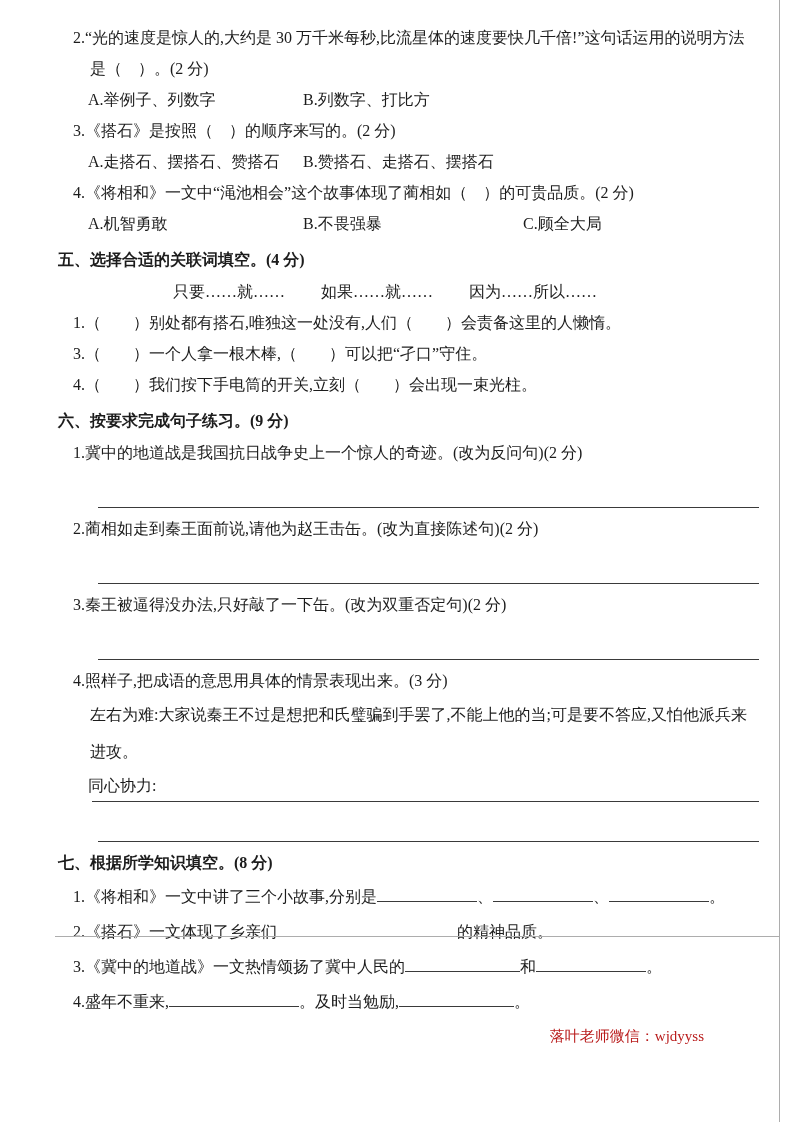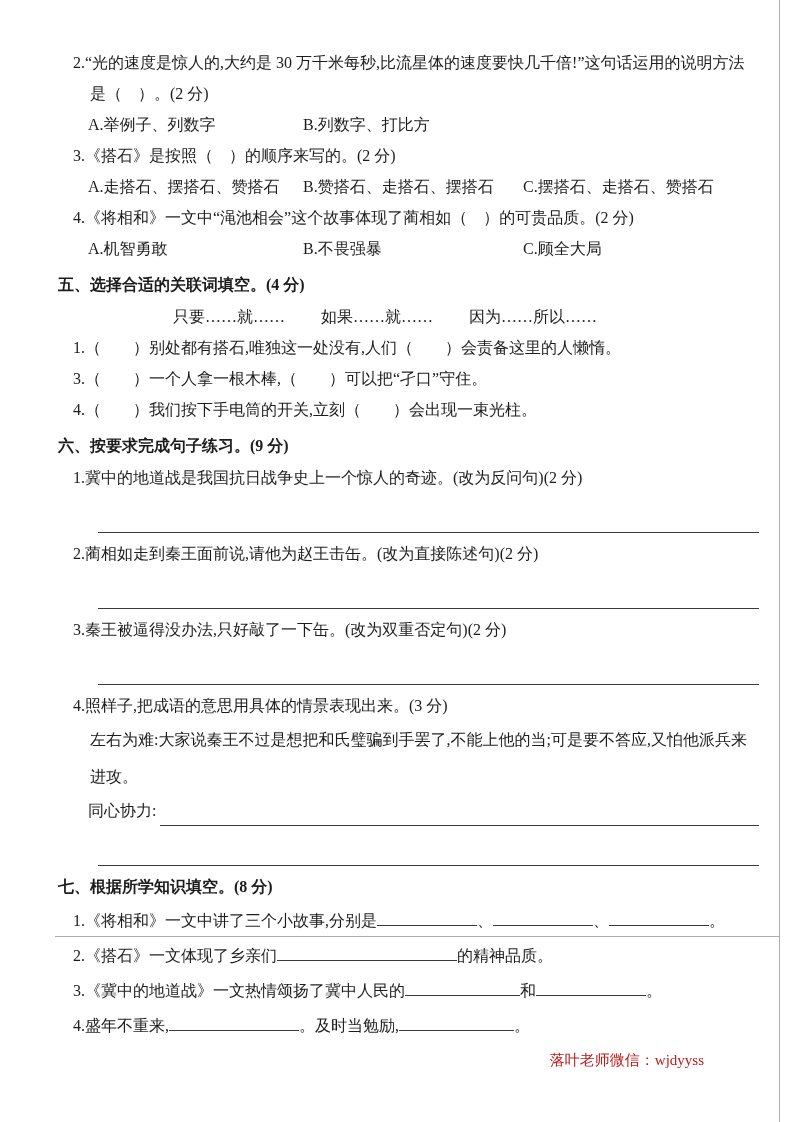--- a/index.html
+++ b/index.html
@@ -4,39 +4,39 @@
 <style>
   * { box-sizing: border-box; }
   html, body { margin: 0; padding: 0; }
   body {
     width: 793px; height: 1122px;
     background: #ffffff;
     color: #1c1c1c;
     font-family: "Liberation Serif", "DejaVu Serif", serif;
     overflow: hidden;
   }
-  .page { position: relative; width: 793px; height: 954px; padding: 47px 34px 0 58px; }
+  .page { position: relative; width: 793px; height: 954px; padding: 22px 34px 0 58px; }
   p, h3 { margin: 0; }
 
   .q { font-size: 16px; line-height: 31px; margin-left: 15px; }
   .hang { padding-left: 17px; text-indent: -17px; }
 
   .opts {
     display: grid; grid-template-columns: 215px 220px 1fr;
     margin-left: 30px; font-size: 16px; line-height: 31px;
   }
 
   .sec-heading { font-size: 16px; font-weight: bold; line-height: 32px; margin-top: 5px; }
 
   .connectives { display: flex; gap: 36px; margin-left: 115px; font-size: 16px; line-height: 31px; }
 
   .answer-line { height: 40px; border-bottom: 1px solid #3a3a3a; margin-left: 40px; margin-bottom: 5px; }
 
   .example { margin-left: 32px; font-size: 16px; line-height: 37px; }
-  .prompt-row { display: flex; margin-left: 30px; font-size: 16px; line-height: 31px; }
+  .prompt-row { display: flex; margin-left: 30px; font-size: 16px; line-height: 31px; flex-direction: column; }
   .fill-line { flex: 1; border-bottom: 1px solid #3a3a3a; margin-left: 4px; }
 
   .s7 { line-height: 35px; }
   .blank { display: inline-block; border-bottom: 1px solid #3a3a3a; height: 16px; }
   .w100 { width: 100px; } .w180 { width: 180px; } .w115 { width: 115px; }
   .w110 { width: 110px; } .w130 { width: 130px; }
 
   .watermark { text-align: right; margin-right: 55px; margin-top: 8px; font-size: 15px; color: #e2558c; }
 
   .border-right { position: absolute; top: 0; right: 13px; width: 1px; height: 1122px; background: #adadad; }
@@ -51,21 +51,20 @@
     <p class="q hang">2.“光的速度是惊人的,大约是 30 万千米每秒,比流星体的速度要快几千倍!”这句话运用的说明方法是（　）。(2 分)</p>
     <div class="opts">
       <span>A.举例子、列数字</span>
       <span>B.列数字、打比方</span>
     </div>
 
     <p class="q hang">3.《搭石》是按照（　）的顺序来写的。(2 分)</p>
     <div class="opts">
       <span>A.走搭石、摆搭石、赞搭石</span>
       <span>B.赞搭石、走搭石、摆搭石</span>
-      <span>C.摆搭石、走搭石、赞搭石</span>
     </div>
 
     <p class="q hang">4.《将相和》一文中“渑池相会”这个故事体现了蔺相如（　）的可贵品质。(2 分)</p>
     <div class="opts">
       <span>A.机智勇敢</span>
       <span>B.不畏强暴</span>
       <span>C.顾全大局</span>
     </div>
   </section>
 

